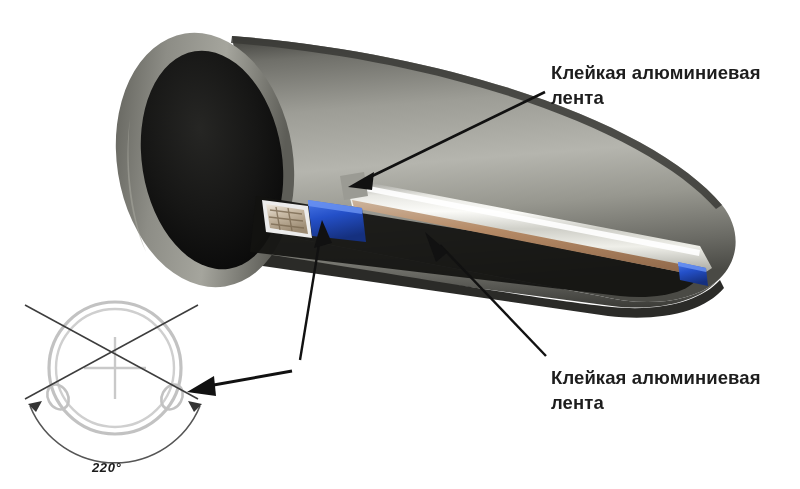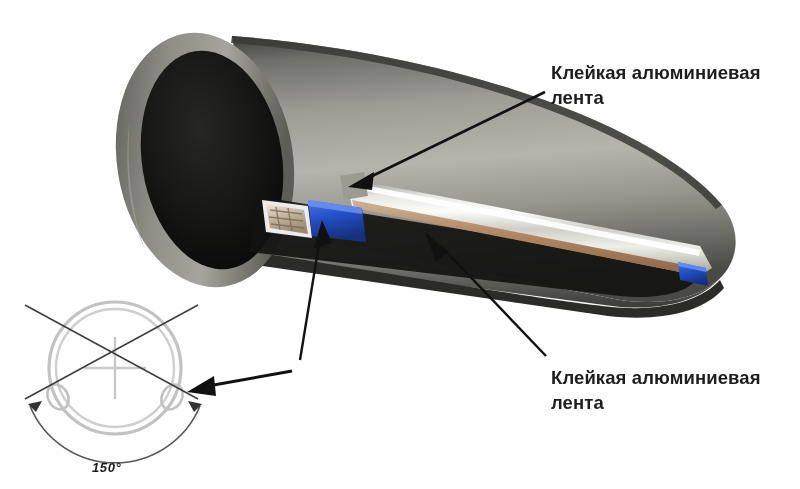--- a/index.html
+++ b/index.html
@@ -193,15 +193,15 @@
     </g>
   </svg>
 
   <div class="lbl" id="label-tape-top">Клейкая алюминиевая
 лента</div>
 
   <div class="lbl" id="label-tape-bottom">Клейкая алюминиевая
 лента</div>
 
 
-  <div class="lbl" id="label-angle">150°</div>
+  <div class="lbl" id="label-angle">220°</div>
 
 </div>
 
 </body></html>

